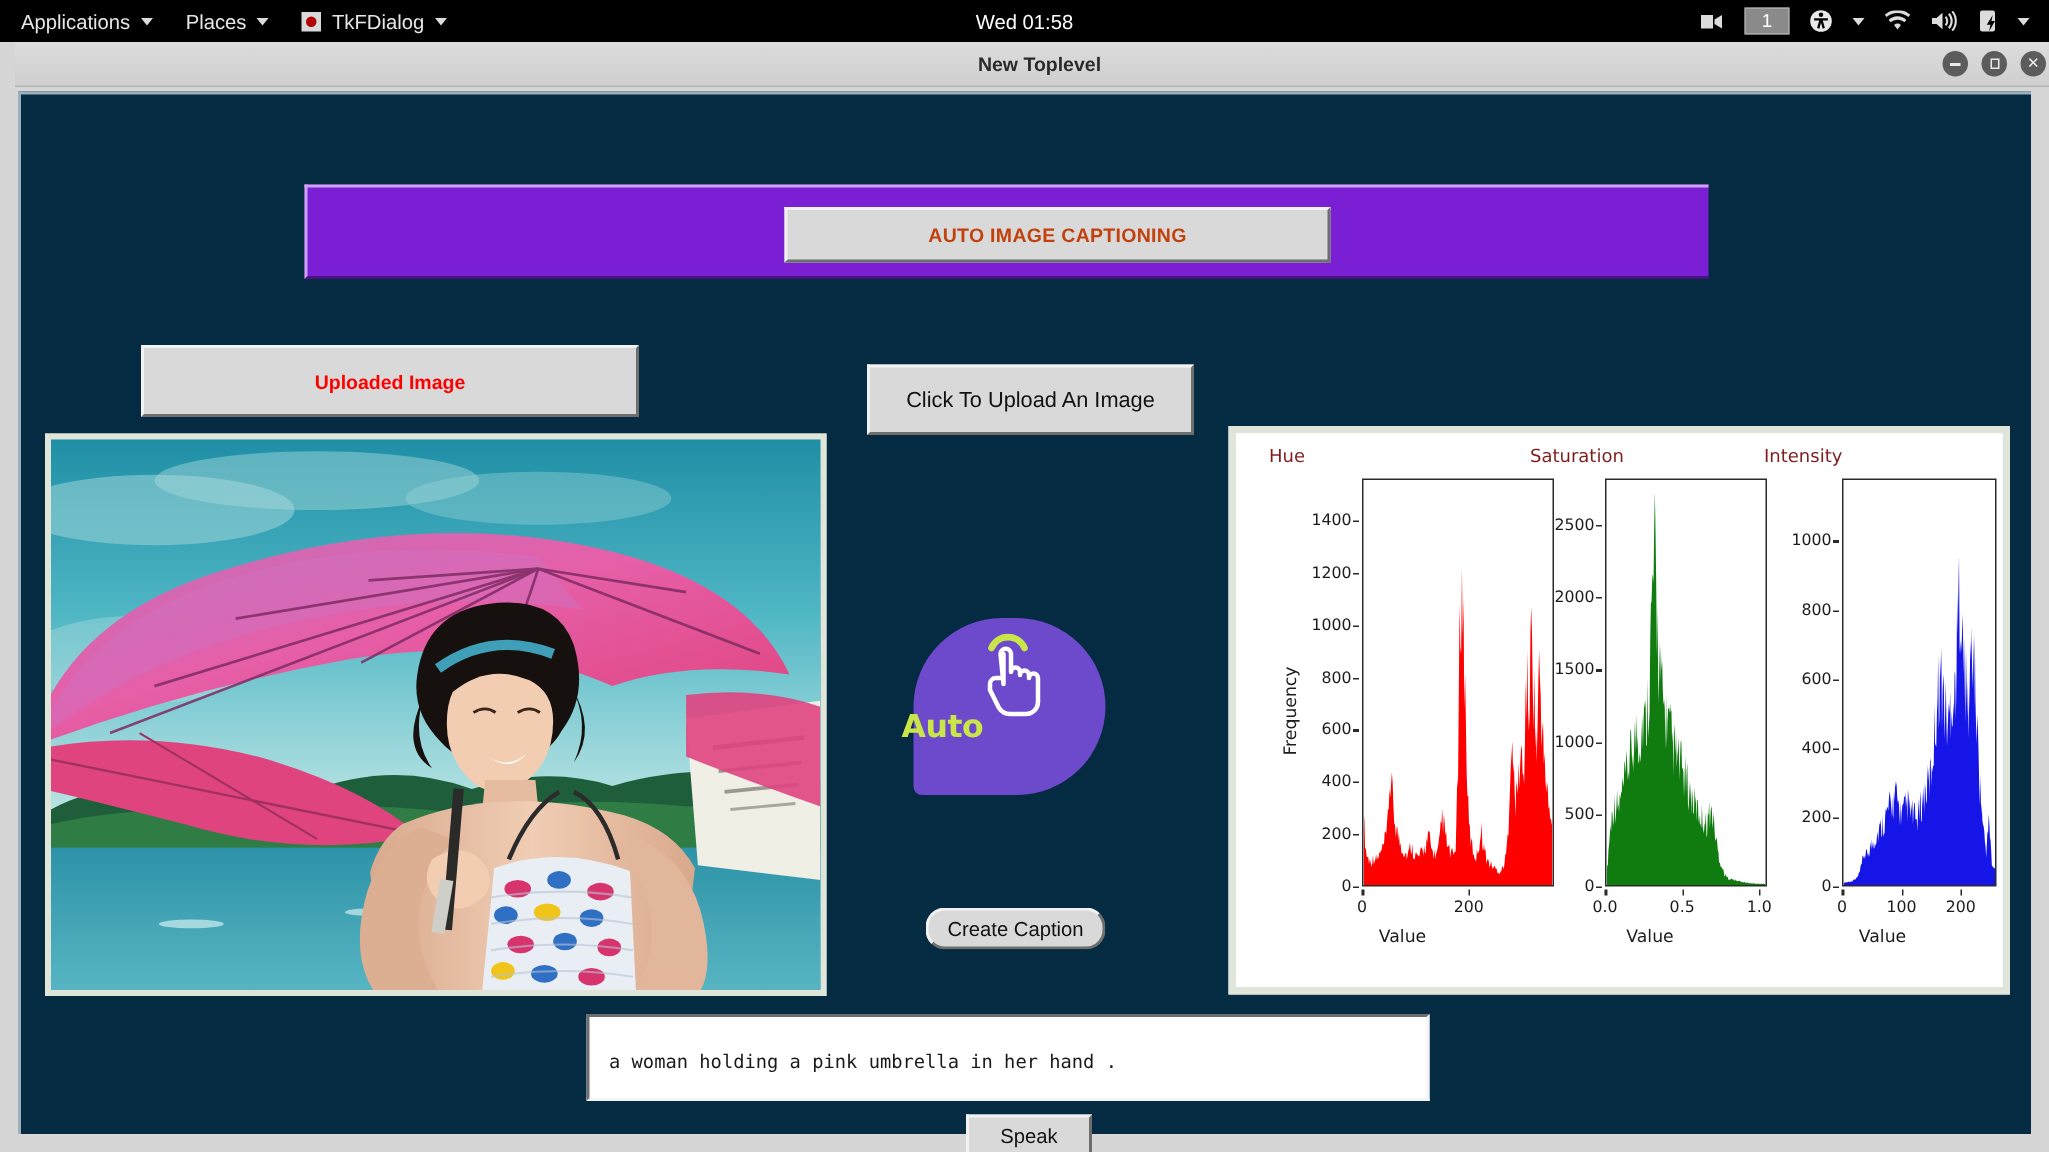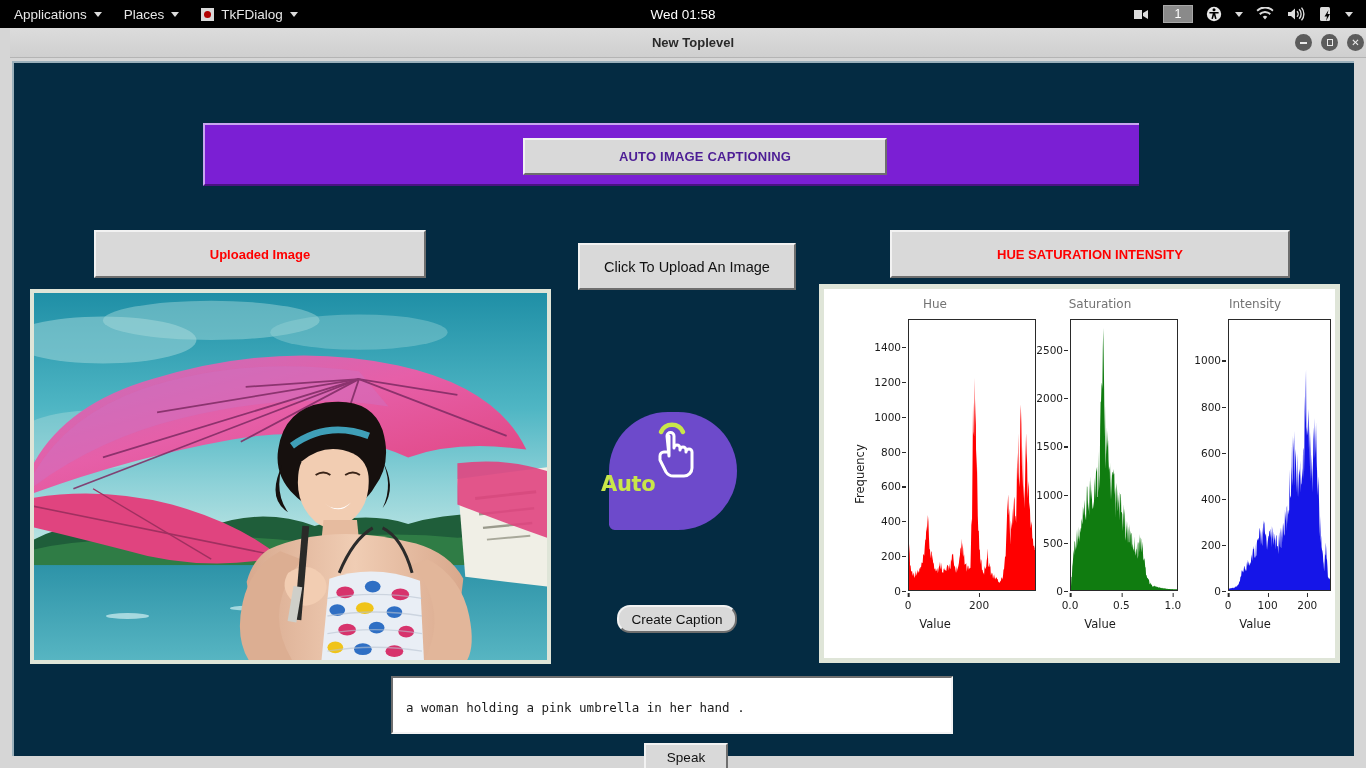--- a/index.html
+++ b/index.html
@@ -101,21 +101,21 @@
   }
   #banner-label {
     position: absolute; left: 318px; top: 13px;
     width: 364px; height: 37px;
     background: #d9d9d9;
     border-top: 2px solid #f2f2f2;
     border-left: 2px solid #f2f2f2;
     border-right: 2px solid #6e6e6e;
     border-bottom: 2px solid #6e6e6e;
     display: flex; align-items: center; justify-content: center;
-    color: #4c1d95; font-size: 13px; font-weight: bold;
+    color: #c2410c; font-size: 13px; font-weight: bold;
     letter-spacing: .2px;
   }
 
   
   .plate {
     background: #d9d9d9;
     border-top: 2px solid #f2f2f2;
     border-left: 2px solid #f2f2f2;
     border-right: 2px solid #6e6e6e;
     border-bottom: 2px solid #6e6e6e;
@@ -185,21 +185,21 @@
     background: #ffffff;
     border: 5px solid #dfe5d8;
   }
   #hist-inner { position: relative; width: 100%; height: 100%; background: #fff; }
 
   .hist {
     position: absolute; top: 0; height: 100%;
   }
   .hist .htitle {
     position: absolute; left: 0; right: 0; top: 8px;
-    text-align: center; font-size: 12px; color: #737373;
+    font-size: 12px; color: #7f1d1d;
     font-family: "DejaVu Sans", sans-serif;
   }
   .plotbox {
     position: absolute;
     border: 1.2px solid #2a2a2a;
     background: #fff;
     overflow: hidden;
   }
   .bars { position: absolute; left: 0; bottom: 0; width: 100%; height: 100%; }
   .bars svg { display: block; width: 100%; height: 100%; }
@@ -480,21 +480,20 @@
         <span class="w1">Auto</span>
       </div>
     </div>
 
     <div id="create-btn" class="plate">Create Caption</div>
 
     <div id="caption-box">a woman holding a pink umbrella in her hand .</div>
 
     <div id="speak-btn" class="plate">Speak</div>
 
-    <div id="hist-head" class="plate red">HUE SATURATION INTENSITY</div>
 
     <div id="hist-frame">
       <div id="hist-inner">
         <div id="ylabel-freq">Frequency</div>
 
       <div class="hist" style="left: 22px; width: 178px;">
             <div class="htitle">Hue</div>
             <div class="plotbox" style="left: 62px; top: 30px; width: 128px; height: 272px;">
               <div class="bars">
       <svg viewBox="0 0 100 100" preserveAspectRatio="none">

